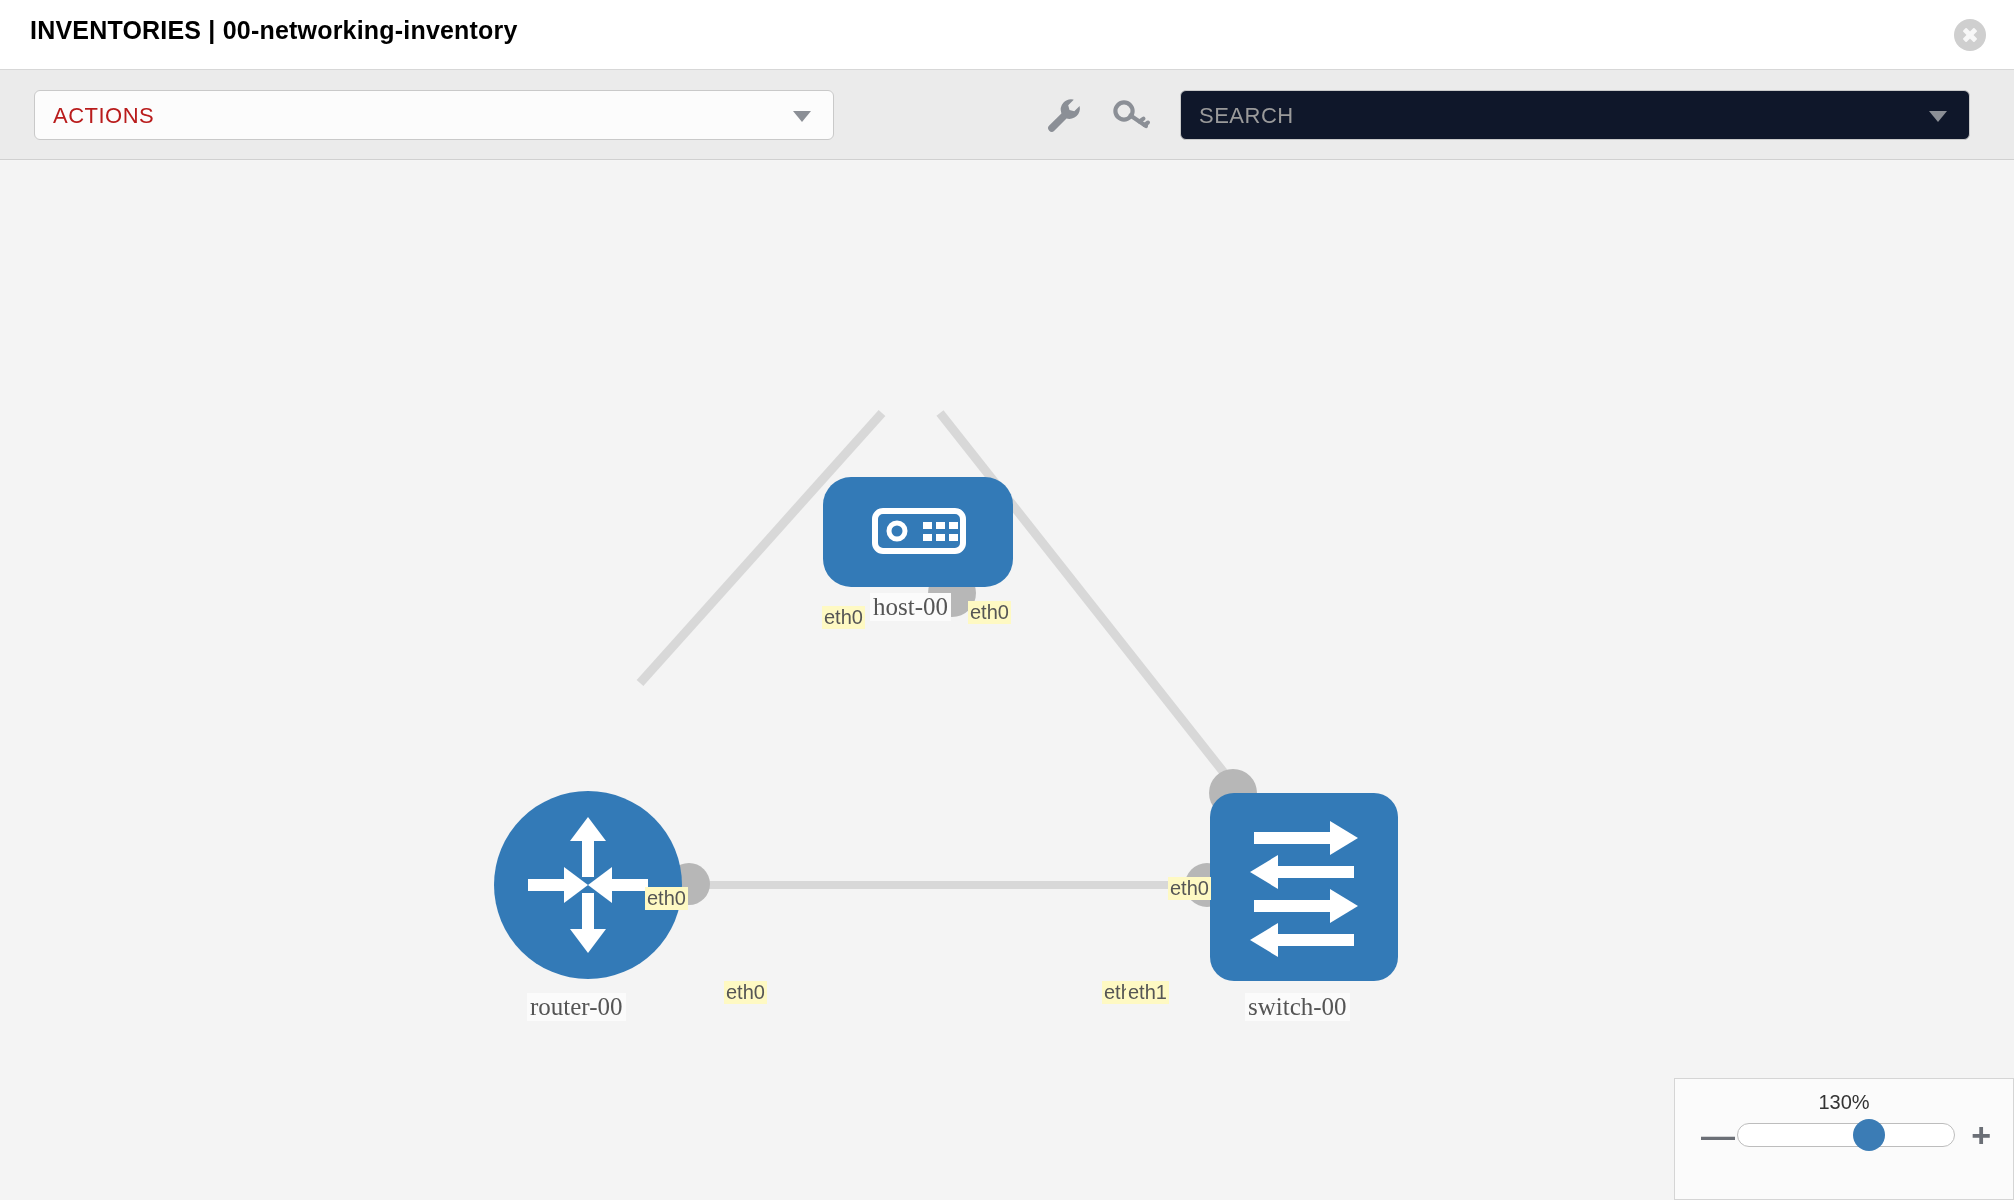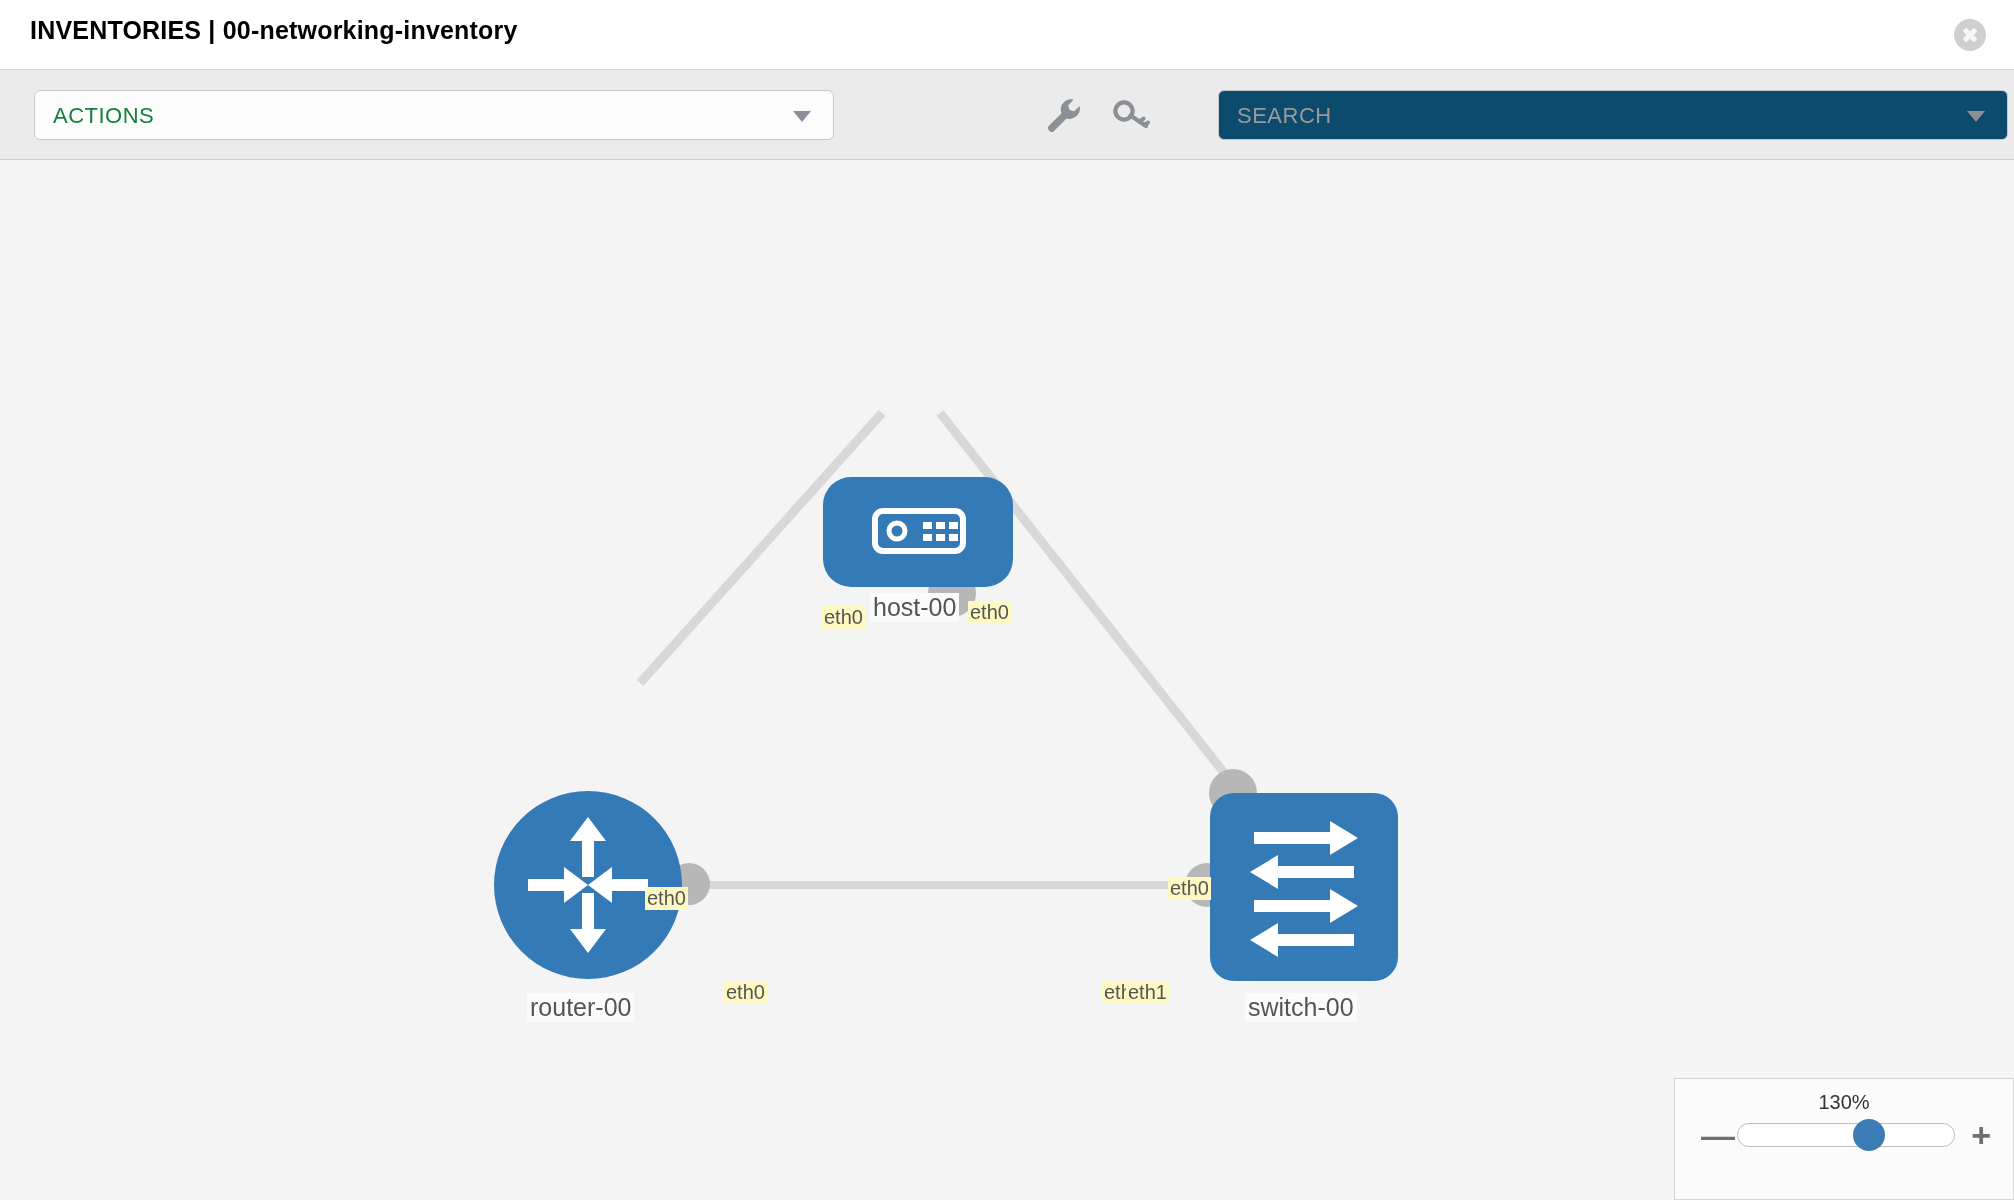--- a/index.html
+++ b/index.html
@@ -73,21 +73,21 @@
     width: 800px; height: 50px;
     background: #fcfcfc;
     border: 1px solid #c9c9c9;
     border-radius: 6px;
     cursor: pointer;
   }
   .actions-select .lbl {
     position: absolute;
     left: 18px; top: 12px;
     font-size: 22px;
-    color: #15803d;
+    color: #b91c1c;
     letter-spacing: 0.5px;
   }
   .caret {
     position: absolute;
     right: 22px; top: 50%;
     margin-top: -4px;
     width: 0; height: 0;
     border-left: 9px solid transparent;
     border-right: 9px solid transparent;
     border-top: 11px solid #8b8f96;
@@ -95,23 +95,23 @@
   .tool-icon {
     position: absolute;
     top: 22px;
     width: 46px; height: 46px;
     cursor: pointer;
   }
   .tool-icon.wrench { left: 1040px; }
   .tool-icon.key    { left: 1108px; }
   .search-box {
     position: absolute;
-    left: 1218px; top: 20px;
+    left: 1180px; top: 20px;
     width: 790px; height: 50px;
-    background: #0c4a6e;
+    background: #0f172a;
     border: 1px solid #c9c9c9;
     border-radius: 6px;
     cursor: text;
   }
   .search-box .lbl {
     position: absolute;
     left: 18px; top: 12px;
     font-size: 22px;
     color: #9a9a9a;
     letter-spacing: 0.5px;
@@ -134,20 +134,21 @@
     background: #337ab7;
   }
   .node-label {
     position: absolute;
     font-size: 25px;
     color: #555555;
     background: #fbfbfb;
     white-space: nowrap;
     padding: 0 3px;
     text-align: center;
+    font-family: Liberation Serif, serif;
   }
   .port-nub {
     position: absolute;
     background: #b7b7b7;
     border-radius: 50%;
   }
   .edge-label {
     position: absolute;
     font-size: 20px;
     color: #555555;

